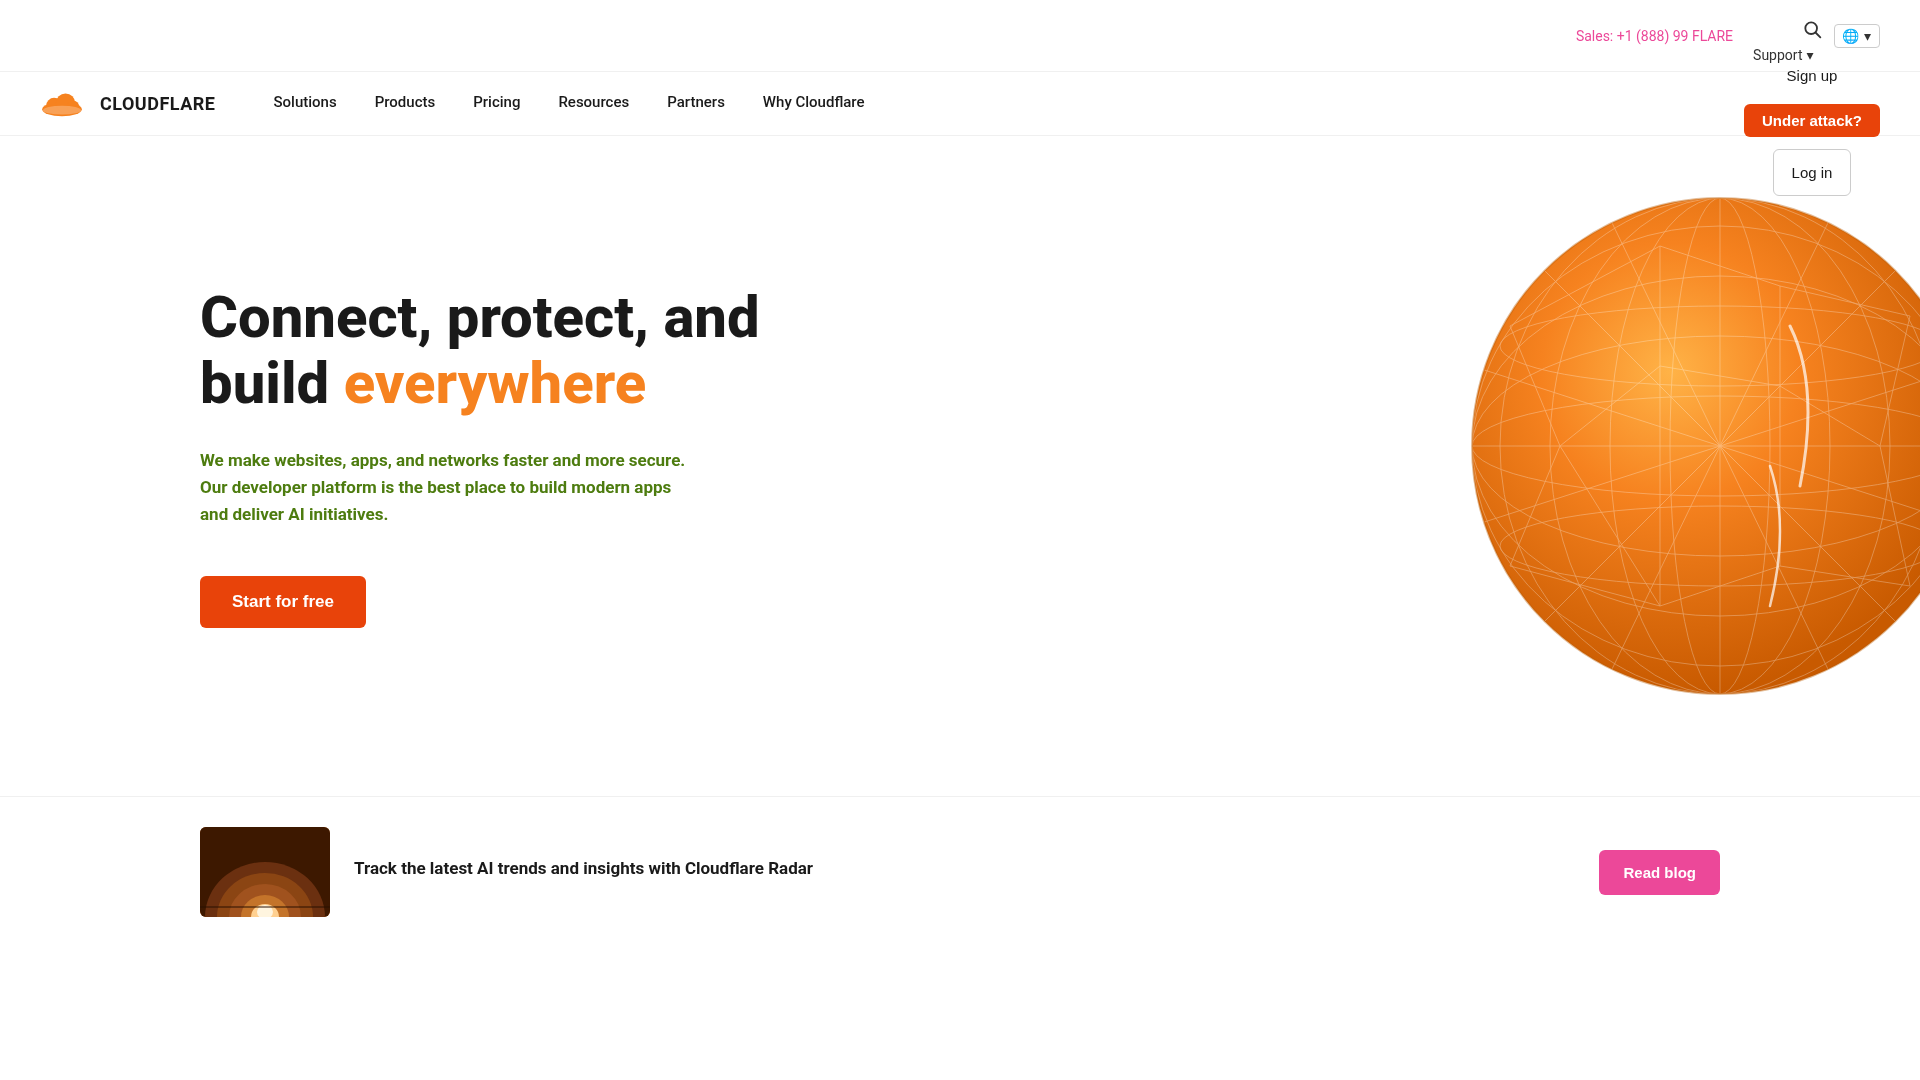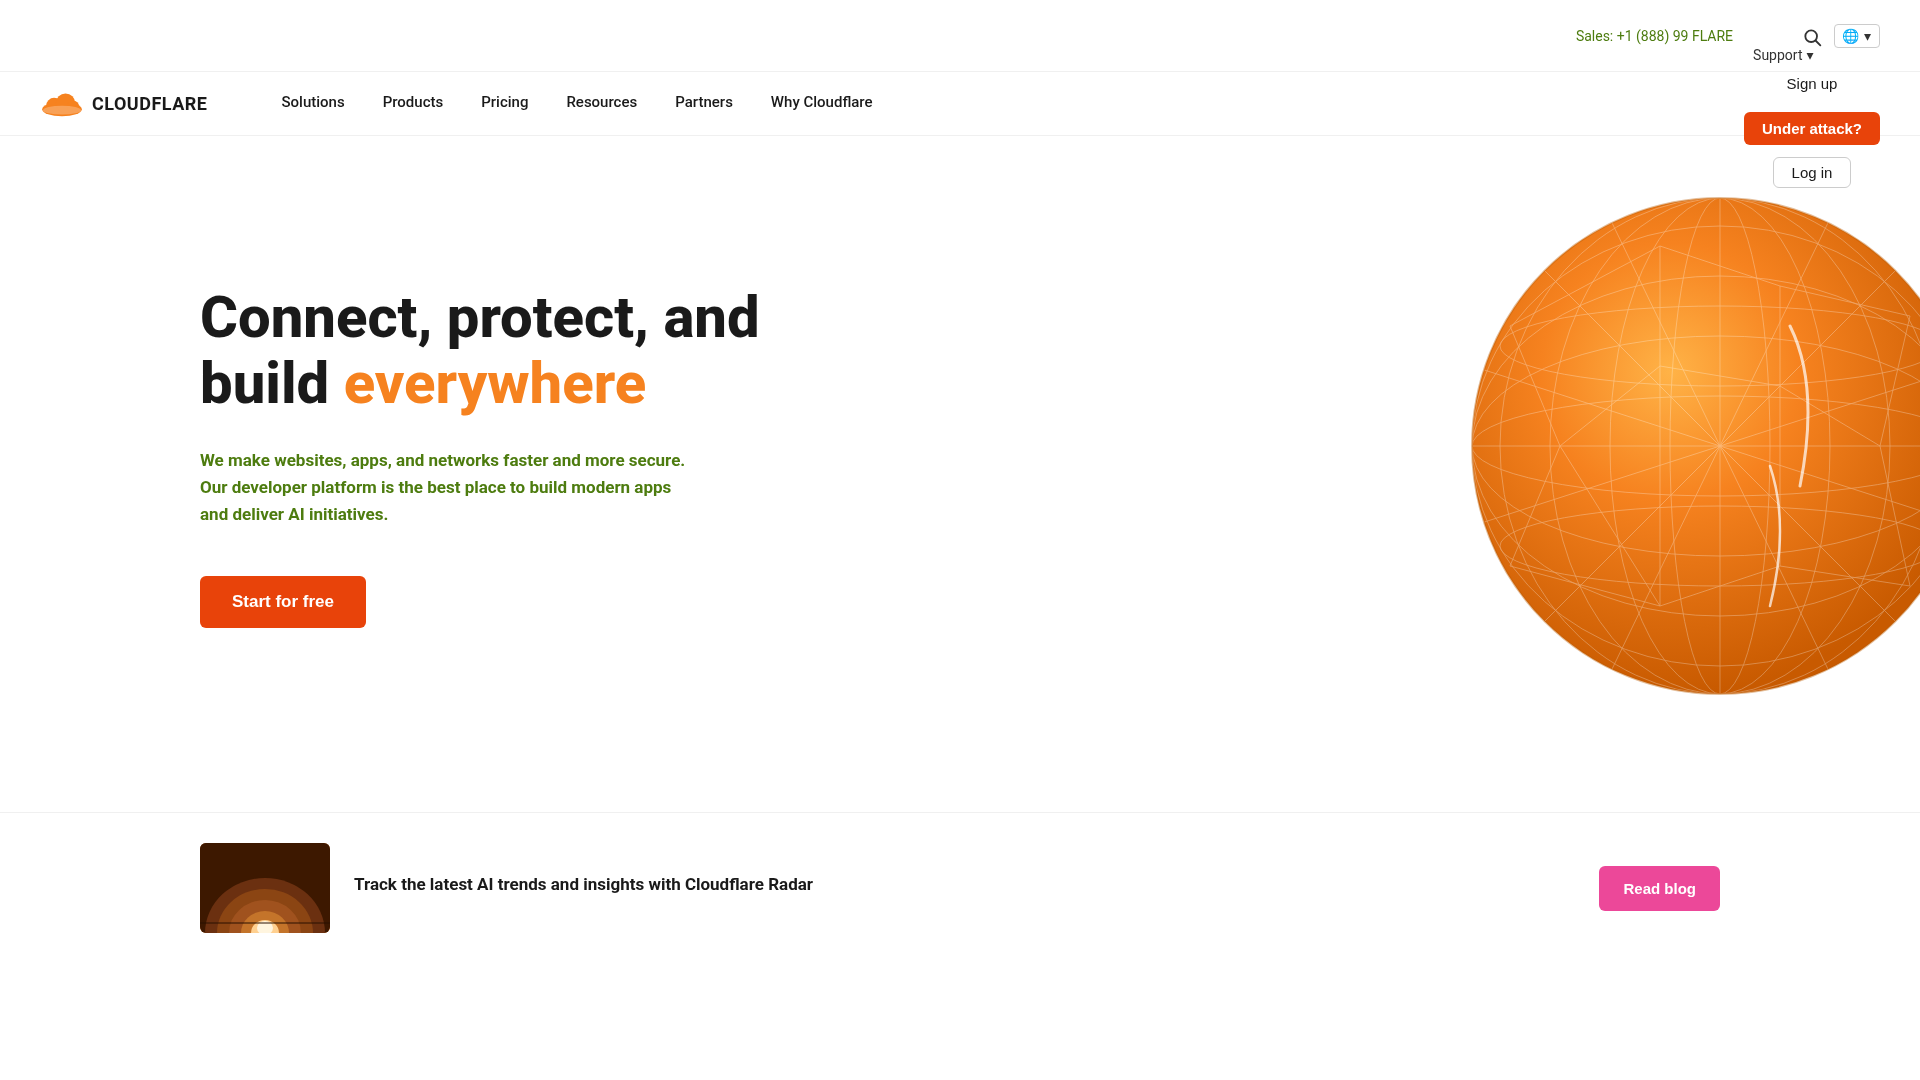--- a/index.html
+++ b/index.html
@@ -8,40 +8,40 @@
     
     .top-bar {
       display: flex;
       justify-content: flex-end;
       align-items: center;
       padding: 8px 40px;
       border-bottom: 1px solid #f0f0f0;
       gap: 20px;
       font-size: 14px;
     }
-    .top-bar-sales { color: #4d7c0f; }
+    .top-bar-sales { color: #ec4899; }
     .top-bar-support {
       display: flex; align-items: center; gap: 4px; cursor: pointer; color: #333; margin-top: 39px;
     }
     .top-bar-globe {
       display: flex; align-items: center; gap: 4px; cursor: pointer; color: #333;
       border: 1px solid #ccc; border-radius: 4px; padding: 3px 8px;
     }
 
     
     .main-nav {
       display: flex;
       align-items: center;
       padding: 0 40px;
       height: 64px;
       border-bottom: 1px solid #f0f0f0;
       gap: 0;
     }
     .logo-area {
-      display: flex; align-items: center; gap: 8px; margin-right: 56px; text-decoration: none;
+      display: flex; align-items: center; gap: 16px; margin-right: 40px; text-decoration: none;
     }
     .logo-cloud {
       width: 44px; height: 28px;
     }
     .logo-text {
       font-size: 18px; font-weight: 700; color: #1a1a1a; letter-spacing: 0.5px;
     }
     .nav-links {
       display: flex; align-items: flex-end; gap: 2px; flex: 1;
     }
@@ -60,21 +60,21 @@
     .btn-signup {
       background: none; border: none; cursor: pointer;
       font-size: 15px; font-weight: 500; color: #1a1a1a; padding: 8px 12px;
     }
     .btn-attack {
       background: #e8430a; color: #fff; border: none; border-radius: 6px;
       padding: 8px 18px; font-size: 15px; font-weight: 600; cursor: pointer;
     }
     .btn-login {
       background: none; border: 1.5px solid #ccc; border-radius: 6px;
-      padding: 6px 18px; font-size: 15px; font-weight: 500; color: #1a1a1a; cursor: pointer;
+      padding: 14px 18px; font-size: 15px; font-weight: 500; color: #1a1a1a; cursor: pointer;
     }
 
     
     .hero {
       display: flex;
       align-items: center;
       min-height: 620px;
       padding: 60px 40px 40px 200px;
       position: relative;
       overflow: hidden;
@@ -125,21 +125,21 @@
       height: 100%;
     }
 
     
     .blog-banner {
       display: flex;
       align-items: center;
       padding: 30px 200px;
       gap: 24px;
       border-top: 1px solid #f0f0f0;
-      margin-top: 56px;
+      margin-top: 40px;
     }
     .blog-thumb {
       width: 130px;
       height: 90px;
       border-radius: 6px;
       overflow: hidden;
       flex-shrink: 0;
     }
     .blog-thumb-inner {
       width: 100%;

